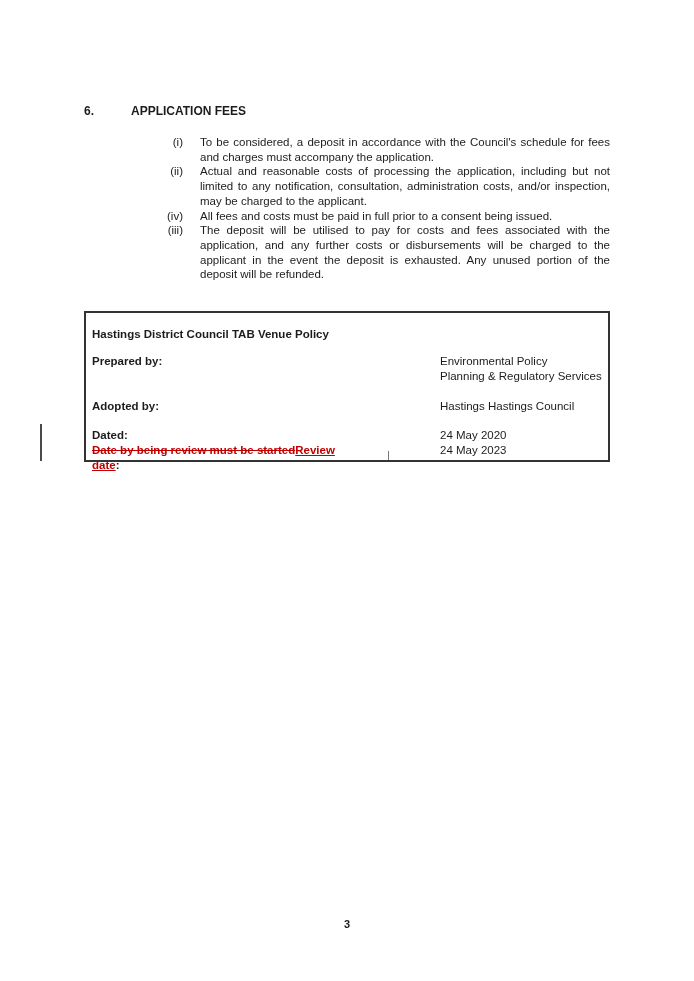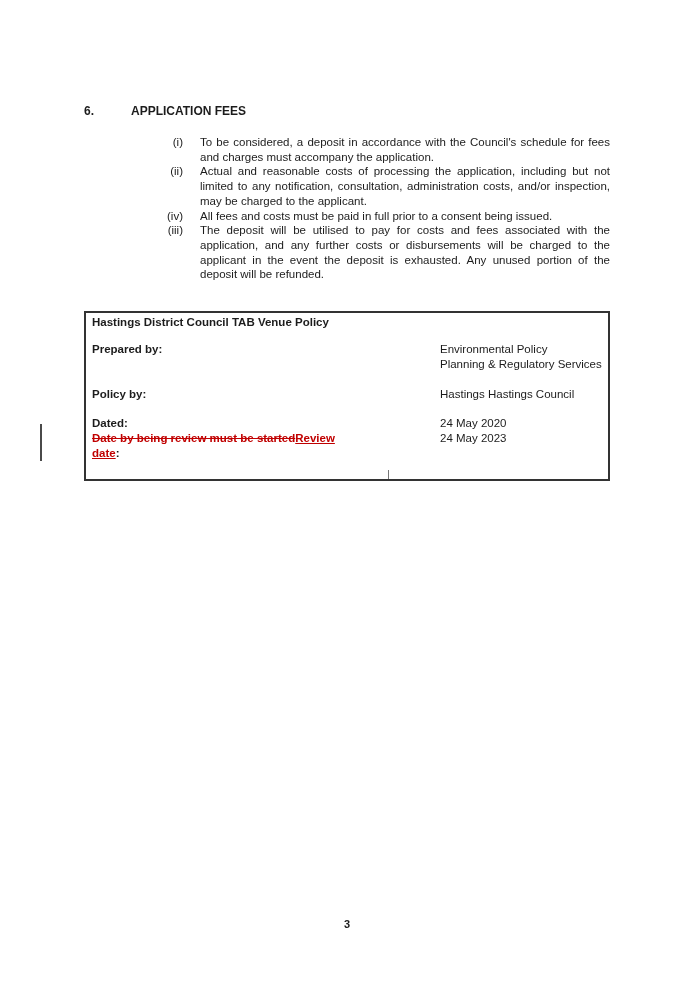--- a/index.html
+++ b/index.html
@@ -38,24 +38,24 @@
   .list-item { display: flex; }
   .list-marker { width: 99px; flex: none; text-align: right; }
   .list-text { margin-left: 17px; flex: 1; text-align: justify; }
 
   
   .info-table {
     position: absolute;
     top: 311px;
     left: 84px;
     width: 526px;
-    height: 170px;
+    height: 151px;
     box-sizing: border-box;
     border: 2px solid #333333;
-    padding: 2px 6px;
+    padding: 14px 6px;
     font-size: 11.5px;
     line-height: 15px;
   }
   .tbl-title { font-weight: bold; }
   .tbl-spacer-a { height: 12px; }
   .tbl-spacer-b { height: 15px; }
   .tbl-spacer-c { height: 14px; }
   .tbl-row { display: flex; gap: 30px; }
   .tbl-label { width: 318px; flex: none; font-weight: bold; }
   .tbl-value { flex: 1; }
@@ -128,21 +128,21 @@
     <div class="tbl-row">
       <span class="tbl-label">Prepared by:</span>
       <span class="tbl-value">
         <span>Environmental Policy</span><br>
         <span>Planning &amp; Regulatory Services</span>
       </span>
     </div>
     <div class="tbl-spacer-b"></div>
 
     <div class="tbl-row">
-      <span class="tbl-label">Policy by:</span>
+      <span class="tbl-label">Adopted by:</span>
       <span class="tbl-value">Hastings Hastings Council</span>
     </div>
     <div class="tbl-spacer-c"></div>
 
     <div class="tbl-row">
       <span class="tbl-label">
         <span>Dated:</span><br>
         <span class="del-text">Date by being review must be started</span><span class="ins-text">Review</span><br>
         <span class="ins-text">date</span><span class="colon-text">:</span>
       </span>

